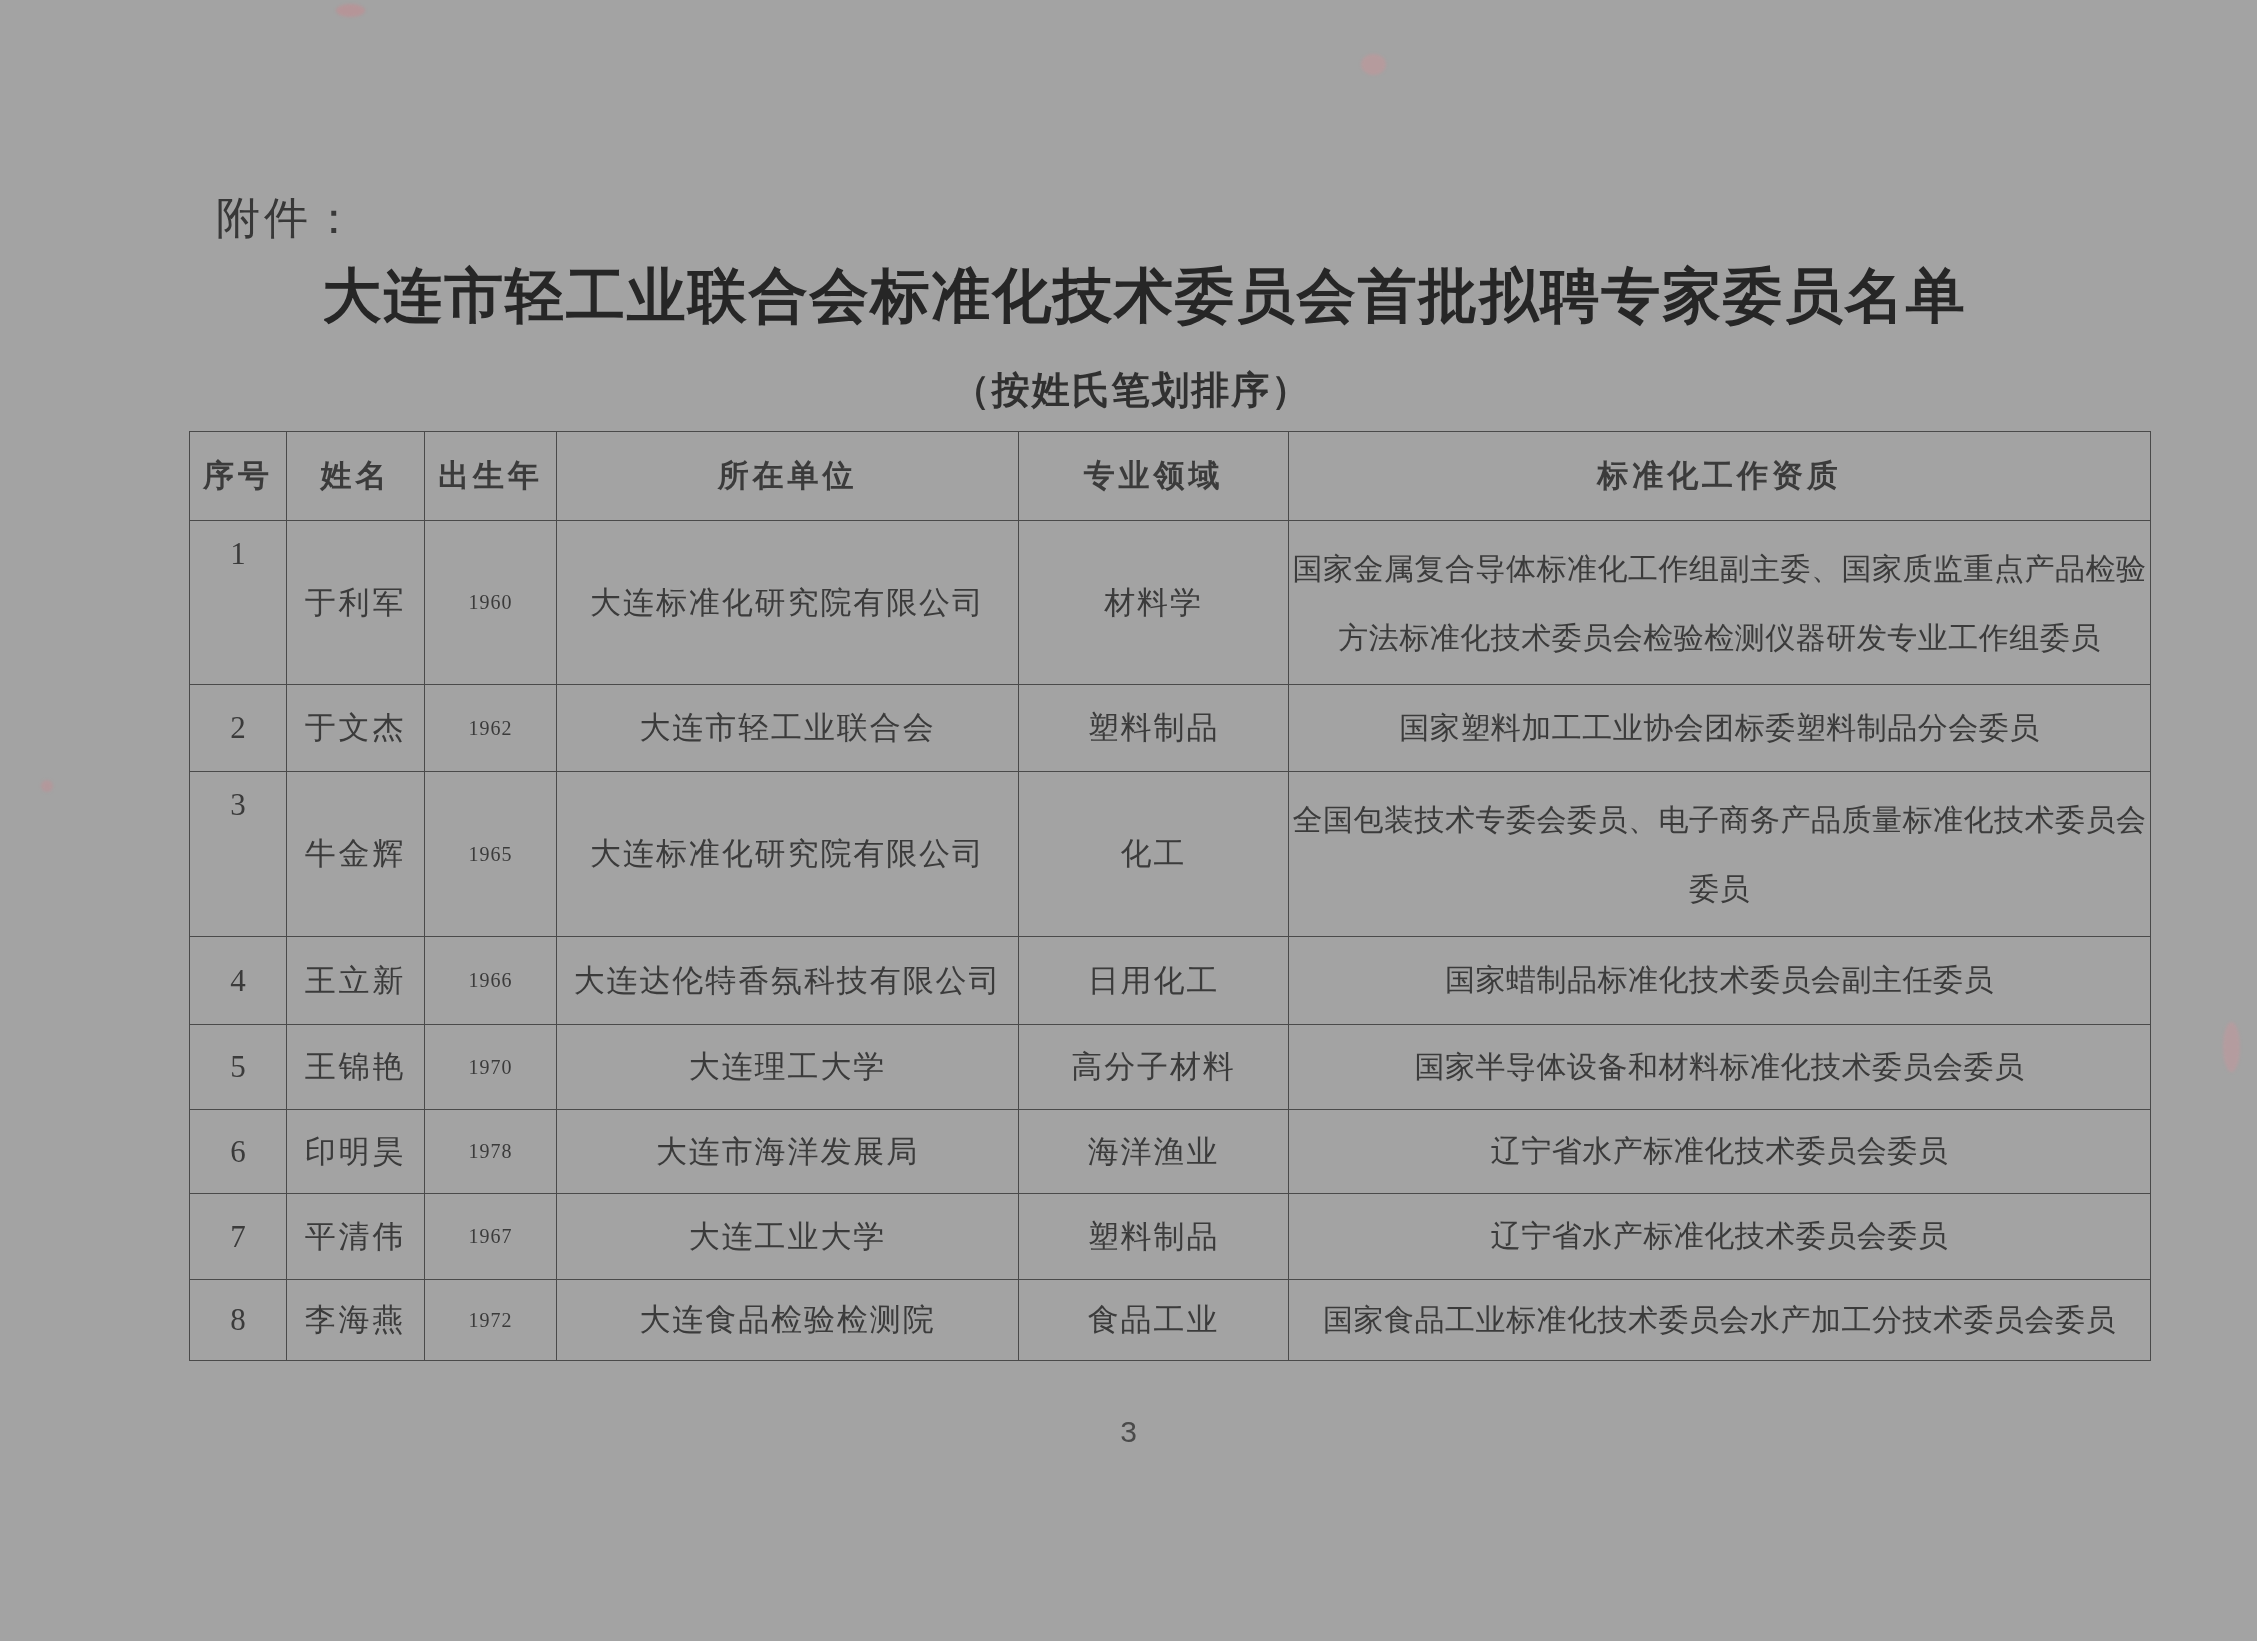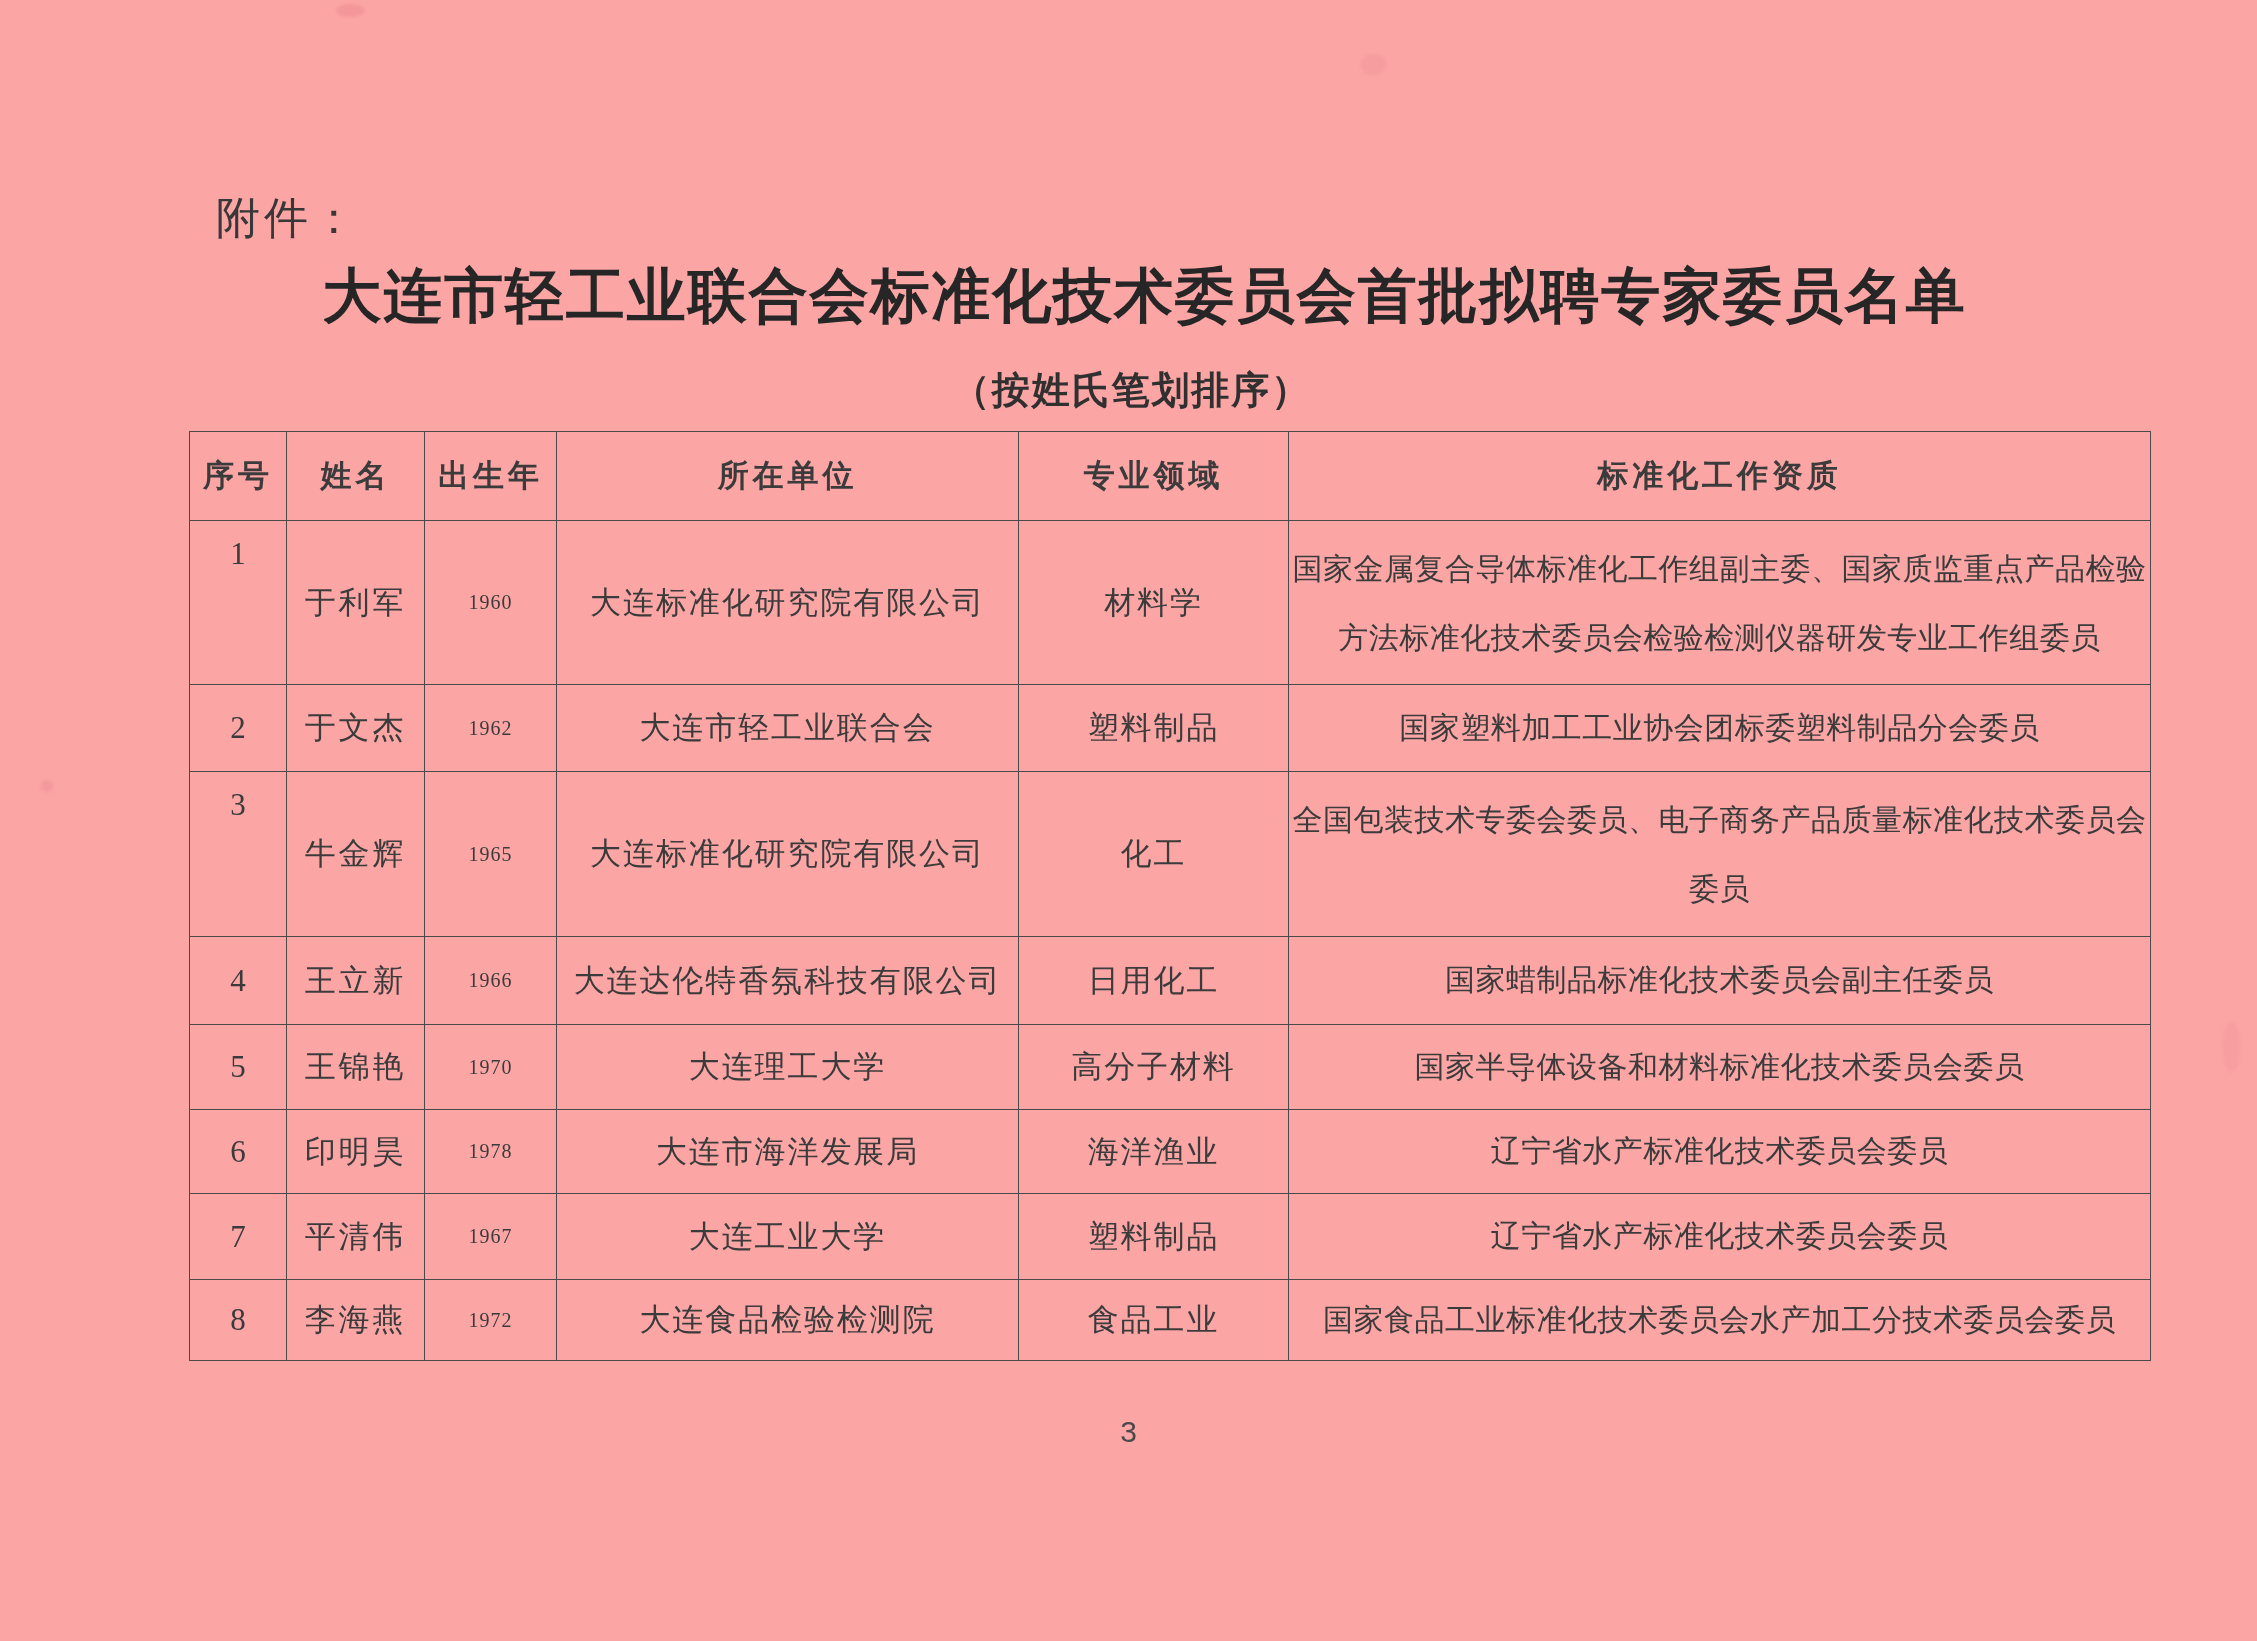--- a/index.html
+++ b/index.html
@@ -4,21 +4,21 @@
 <style>
   html, body {
     margin: 0;
     padding: 0;
     background: #ffffff;
   }
   .page {
     position: relative;
     width: 2257px;
     height: 1641px;
-    background: #fca5a5;
+    background: #a3a3a3;
     overflow: hidden;
     font-family: "Liberation Serif", "DejaVu Serif", serif;
     color: #3b3b3b;
   }
   .attachment {
     position: absolute;
     left: 216px;
     top: 189px;
     font-size: 44px;
     letter-spacing: 3.9px;

